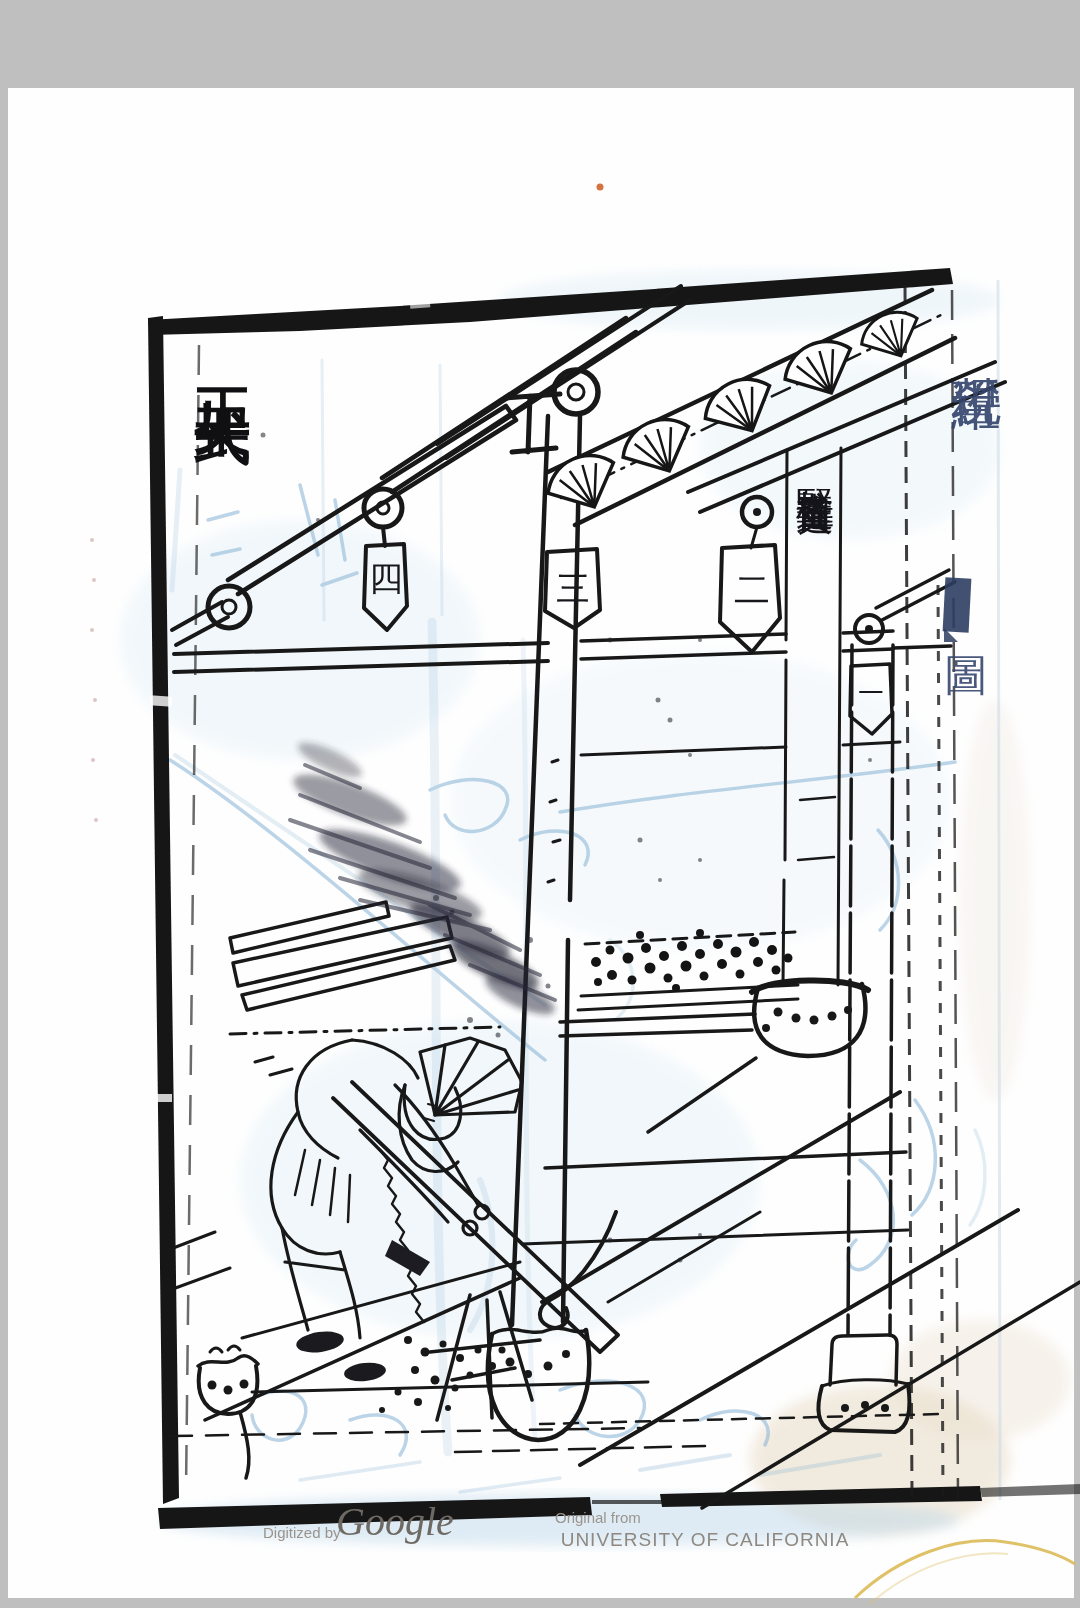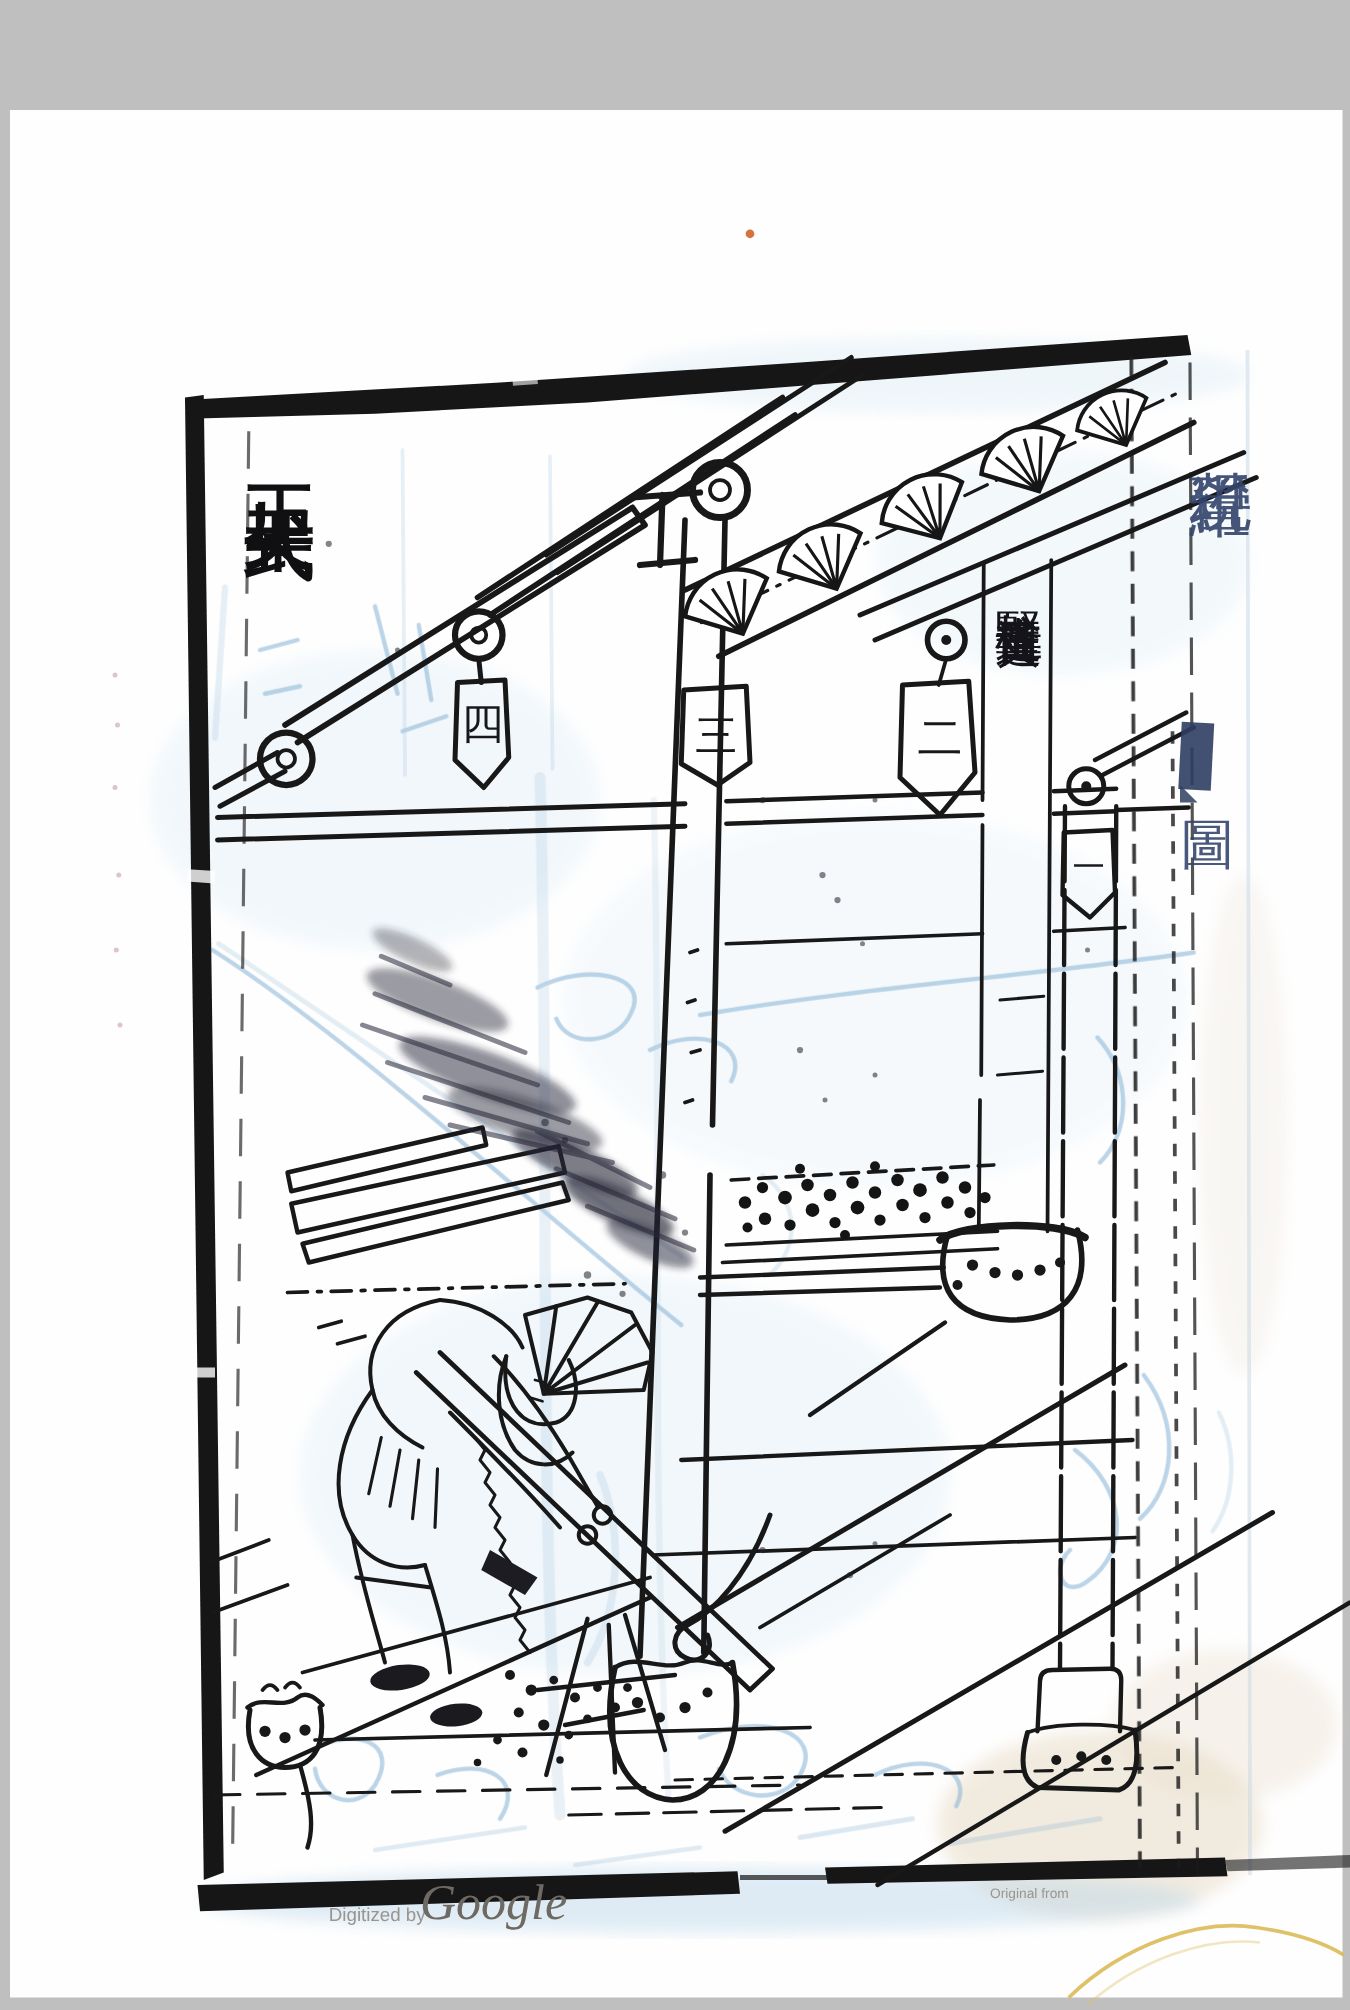--- a/index.html
+++ b/index.html
@@ -18,21 +18,21 @@
   .tag3{left:548px;top:566px;width:50px;font-size:34px;}
   .tag2{left:726px;top:566px;width:52px;font-size:36px;}
   .tag1{left:848px;top:676px;width:46px;font-size:26px;}
   .edge-clip{position:absolute;left:0;top:0;width:1002px;height:1608px;overflow:hidden;z-index:4;}
   .edge-title{position:absolute;left:944px;top:336px;font-size:50px;letter-spacing:4px;
               color:#36466e;opacity:.92;font-family:"DejaVu Serif",serif;}
   .edge-box{position:absolute;left:944px;top:646px;font-size:44px;color:#36466e;opacity:.9;
             font-family:"DejaVu Serif",serif;}
   .digitized{left:263px;top:1524px;font-size:15px;color:#9a948d;text-align:center;}
   .google{left:336px;top:1498px;font-size:40px;color:#6e6962;font-family:"Liberation Serif",serif;font-style:italic;}
-  .orig{left:555px;top:1509px;width:300px;text-align:right;font-size:11px;color:#9b958e;}
+  .orig{left:555px;top:1509px;width:300px;text-align:left;font-size:15px;color:#9b958e;}
   .univ{left:530px;top:1529px;width:350px;text-align:center;font-size:19px;color:#8e8880;letter-spacing:1px;}
 </style>
 </head>
 <body>
 
 <div class="stage">
   <div class="paper"></div>
 
   <svg class="art" width="1080" height="1608" viewBox="0 0 1080 1608">
     <defs>
@@ -374,13 +374,14 @@
   <div class="tag tag1">一</div>
 
   <div class="edge-clip">
     <div class="v edge-title">營現絍</div>
     <div class="edge-box">圖</div>
   </div>
 
   <div class="txt digitized">Digitized by</div>
   <div class="txt google">Google</div>
   <div class="txt orig">Original from</div>
+  <div class="txt univ">UNIVERSITY OF CALIFORNIA</div>
 </div>
 
 </body></html>

